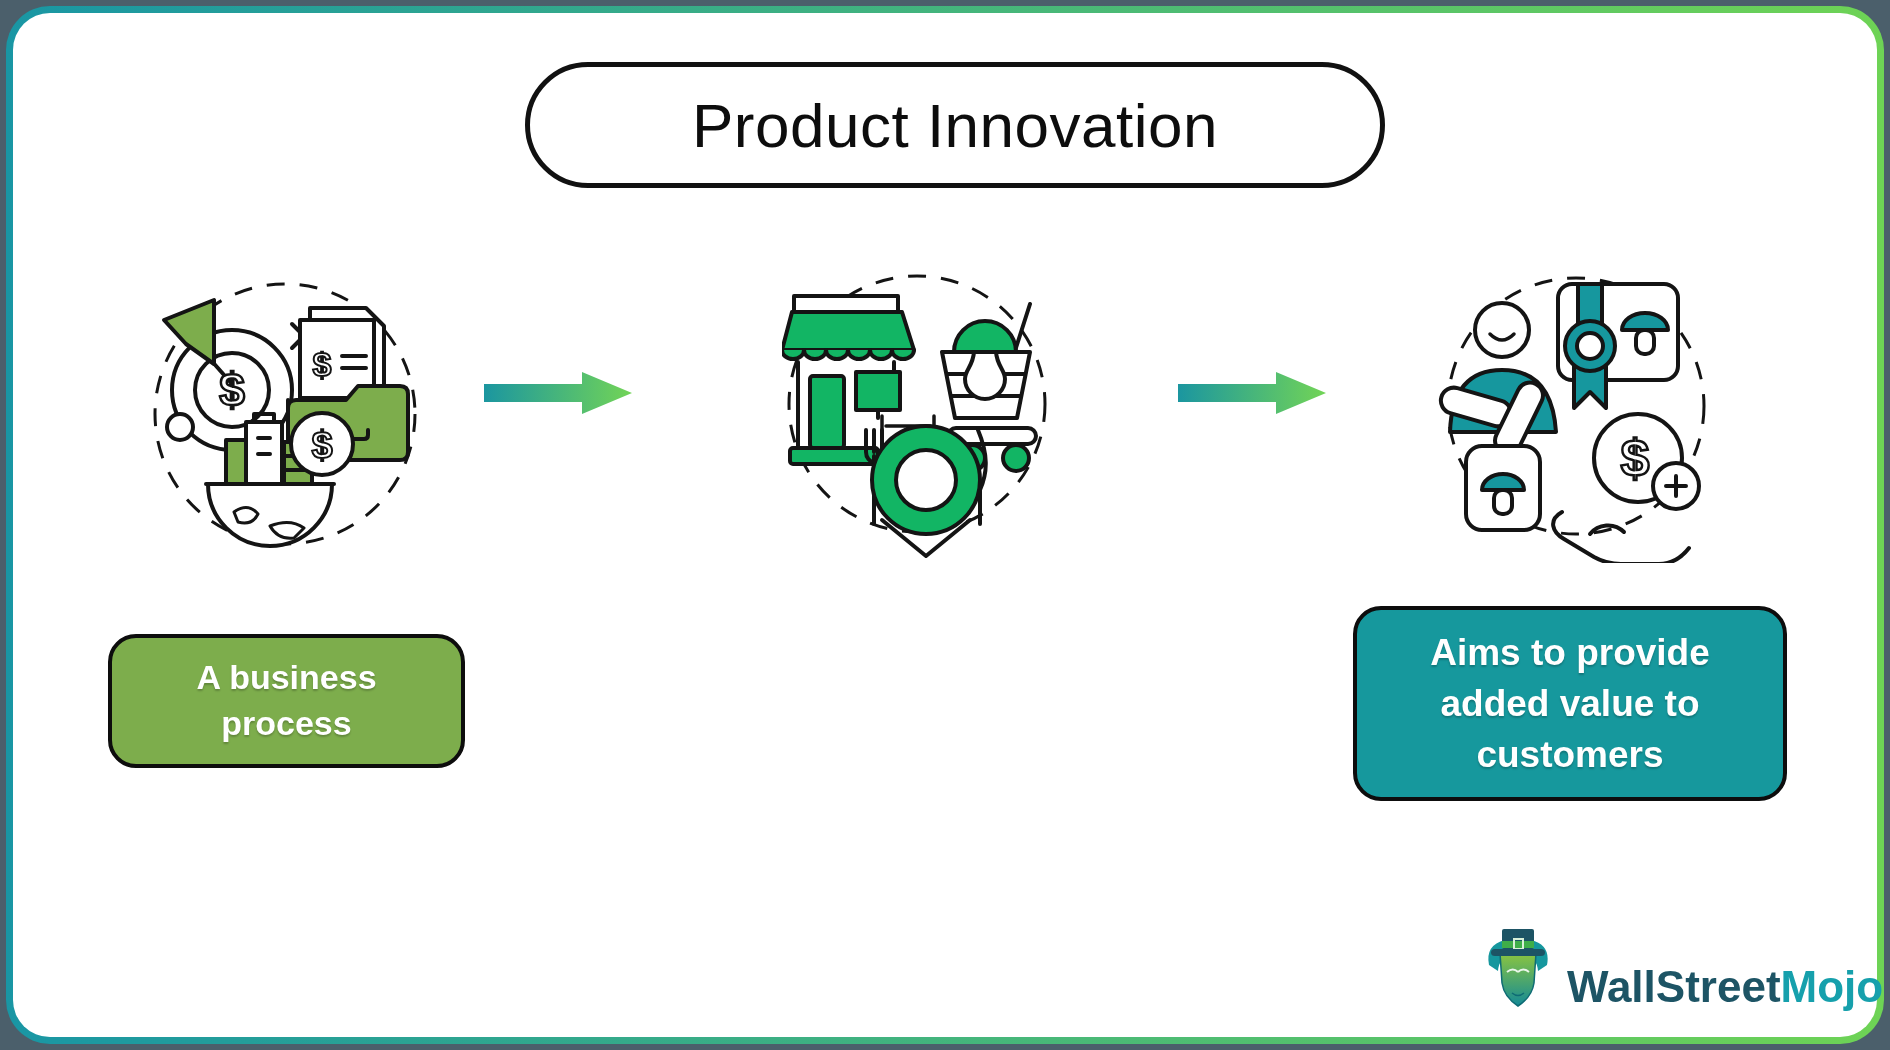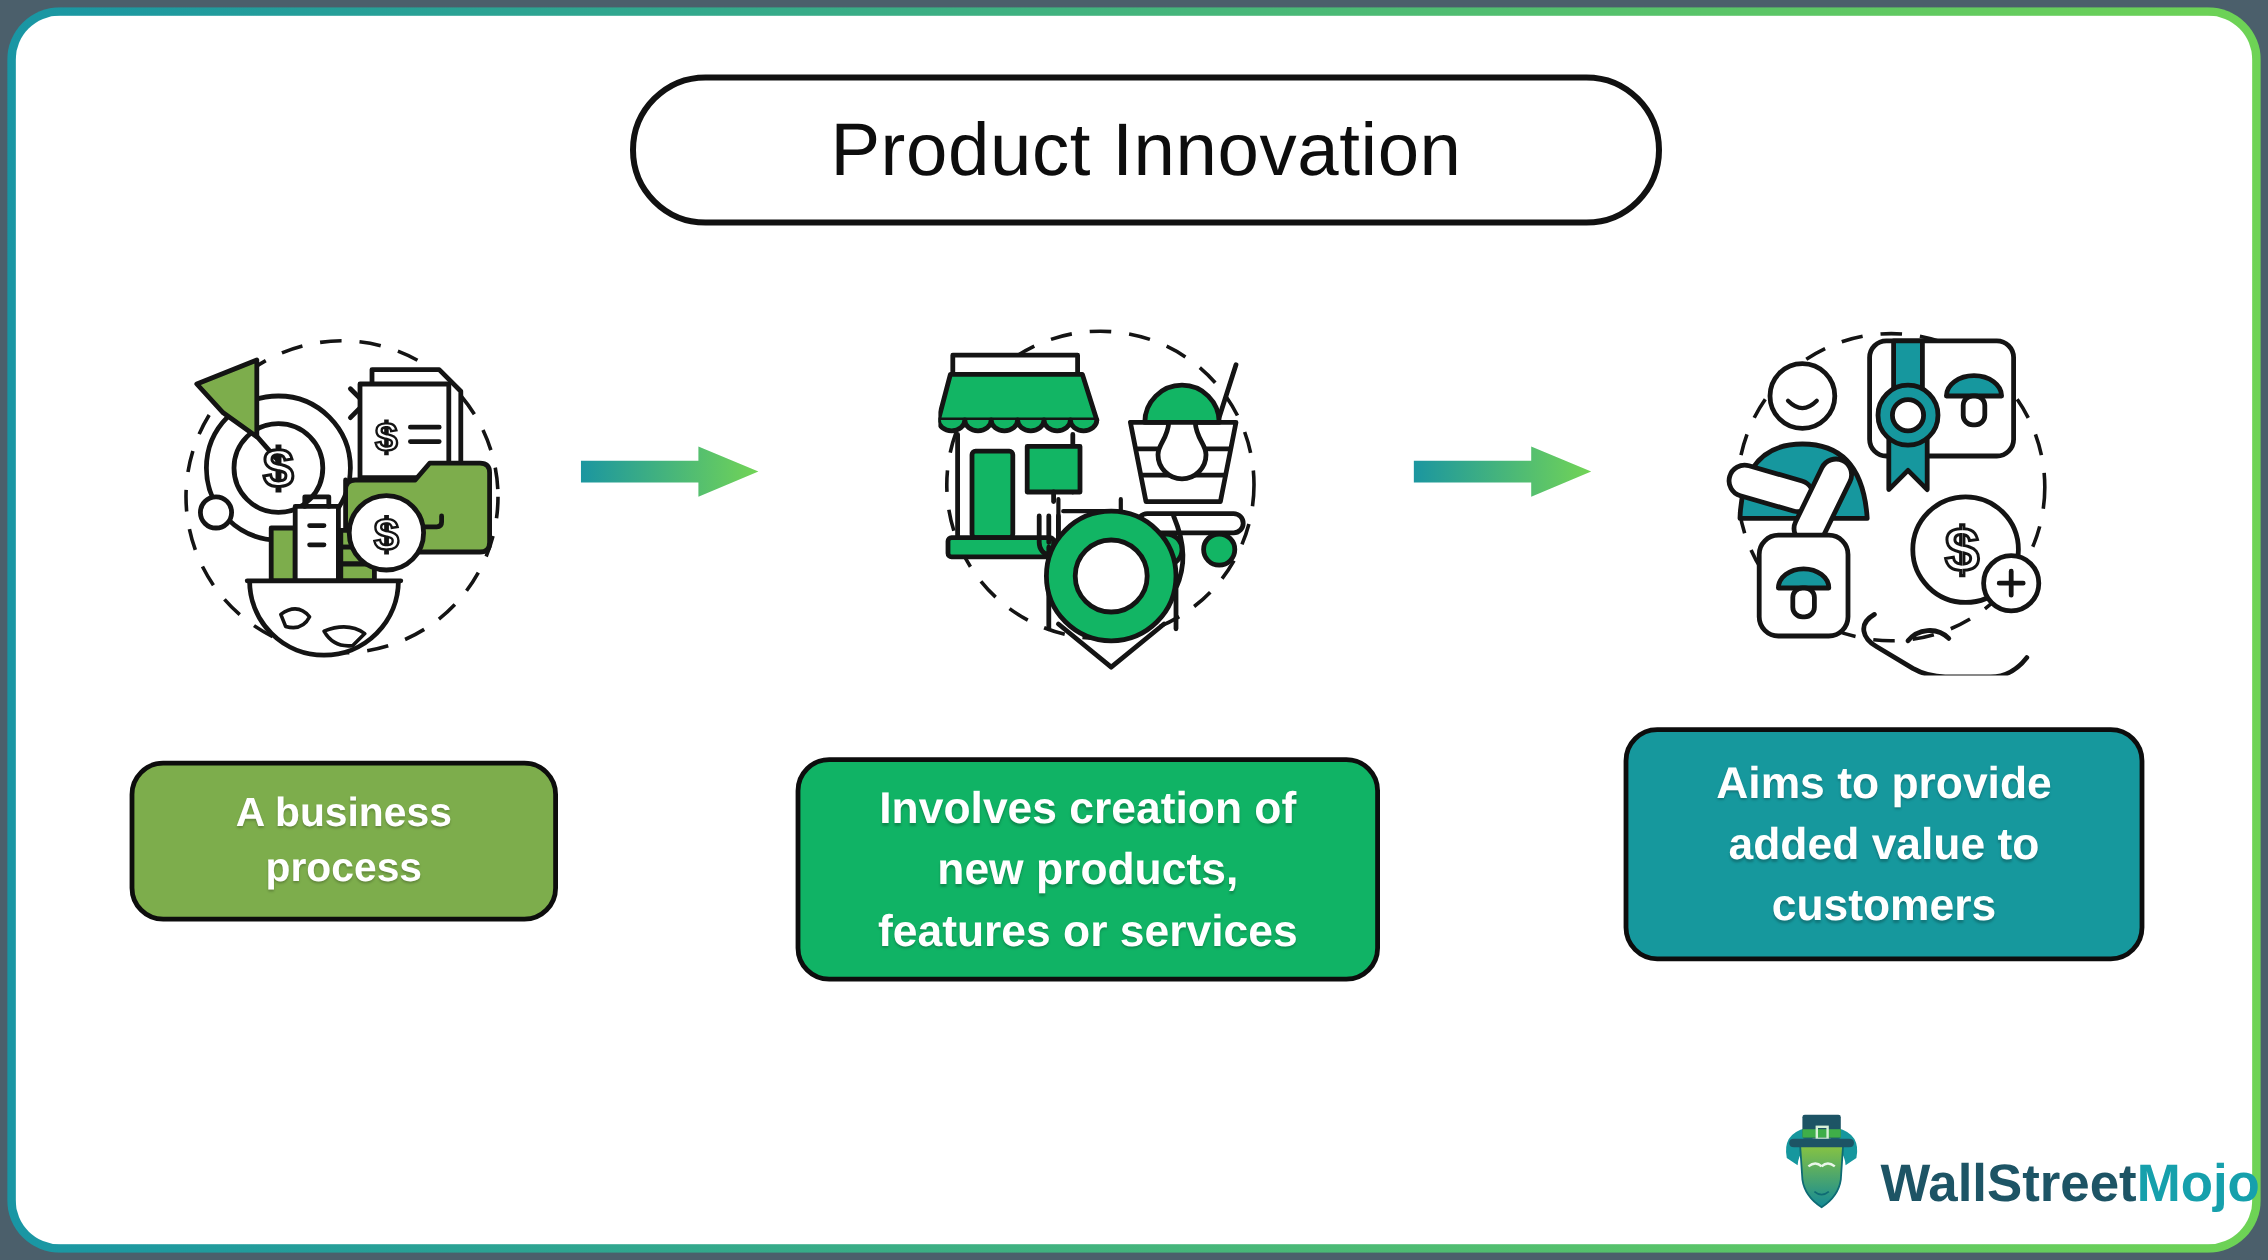--- a/index.html
+++ b/index.html
@@ -194,23 +194,20 @@
         <path class="fn" d="M228,218 h20 M238,208 v20"></path>
         <path class="fn" d="M124,244 c-14,8 -10,20 2,27 l30,18 c9,5 17,7 27,7 h38 c13,0 23,-7 30,-16"></path>
         <path class="fn" d="M152,266 c8,-10 24,-12 34,-2"></path>
       </g>
       <text x="197" y="208" font-size="52" text-anchor="middle" fill="#ffffff" stroke="#141414" stroke-width="2.5">$</text>
     </svg>
   </div>
 
   <div class="step-box box-1">A business
 process</div>
-  <div class="step-box box-2">Involves creation of
-new products,
-features or services</div>
   <div class="step-box box-3">Aims to provide
 added value to
 customers</div>
 
   <div class="logo">
     <svg width="70" height="85" viewBox="0 0 70 85">
       <path d="M6,38 Q2,18 22,13 L30,26 Q16,30 15,44 Z" fill="#16979e"></path>
       <path d="M64,38 Q68,18 48,13 L40,26 Q54,30 55,44 Z" fill="#16979e"></path>
       <path d="M17,26 H53 L51,56 Q49,70 35,79 Q21,70 19,56 Z" fill="url(#bullFace)" stroke="#0e6b74" stroke-width="1.5"></path>
       <rect x="19" y="2" width="32" height="20" rx="2" fill="#1d5465"></rect>

